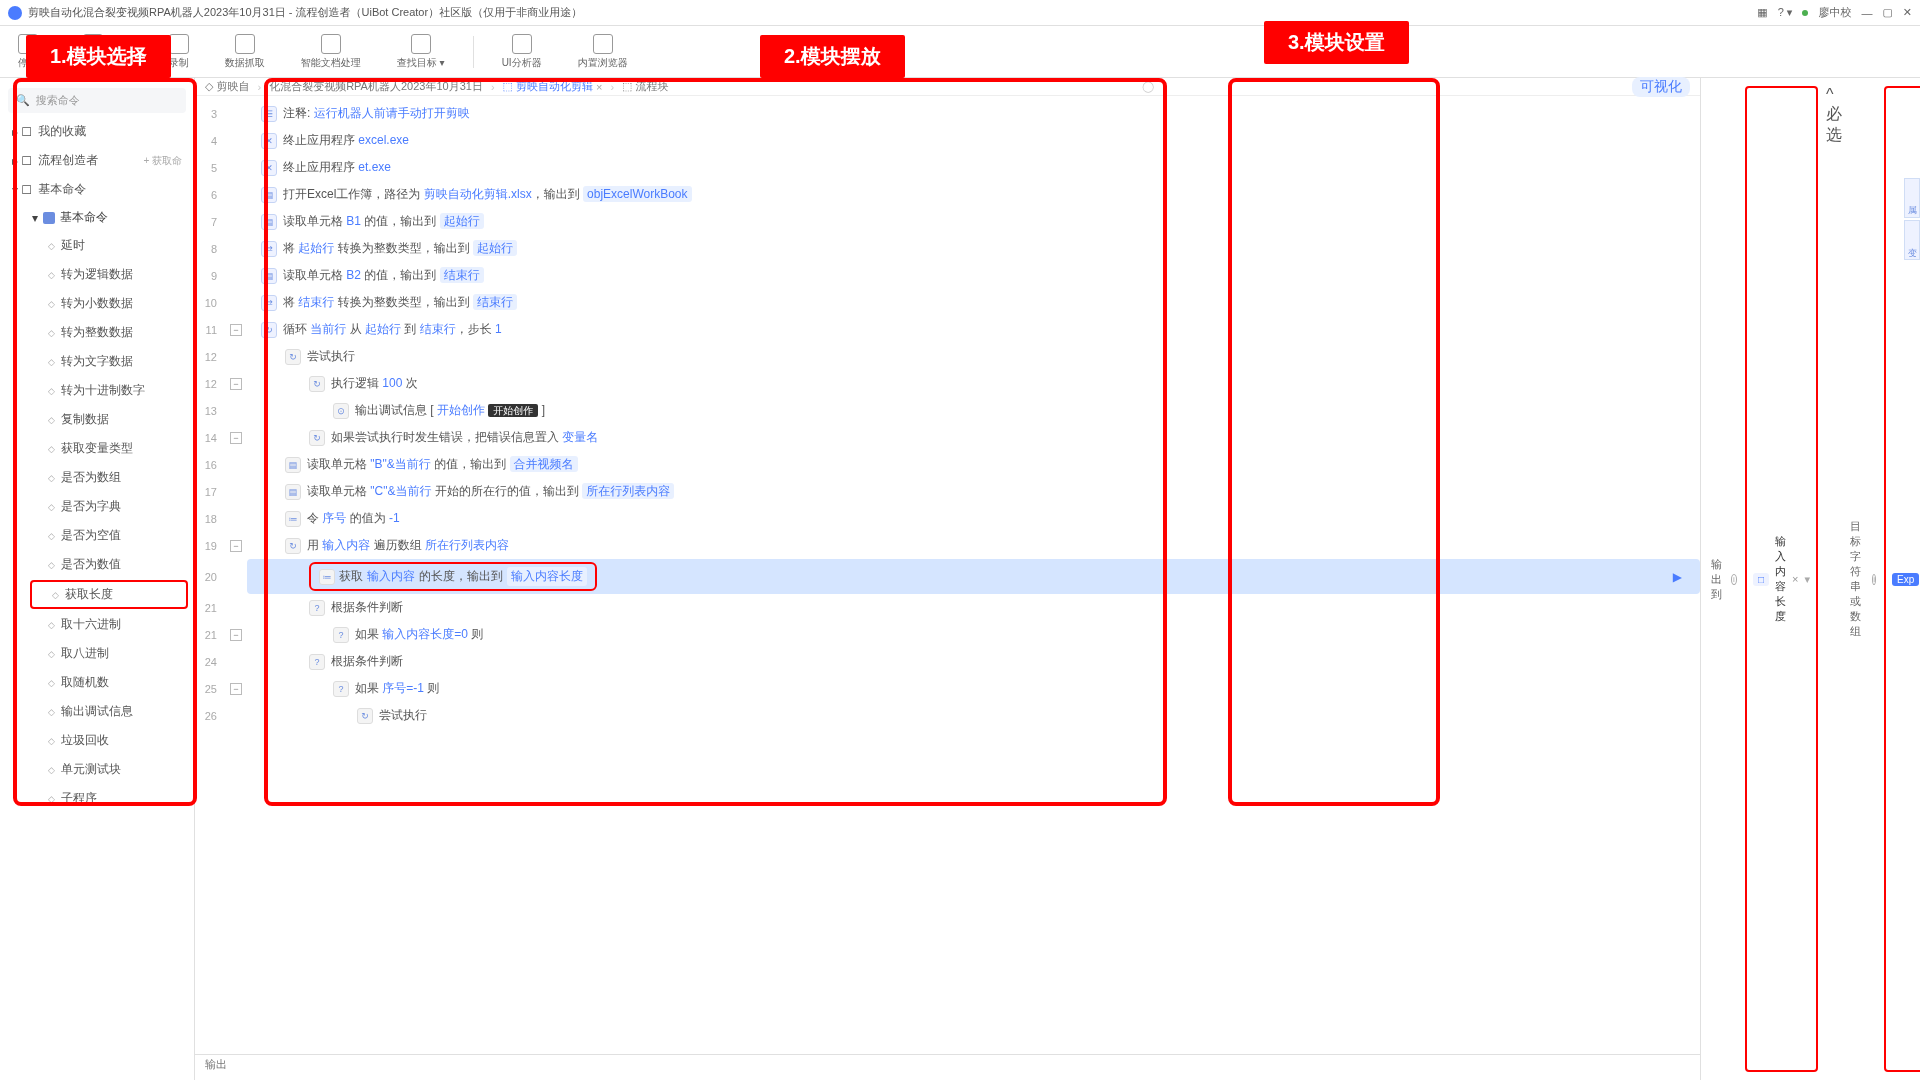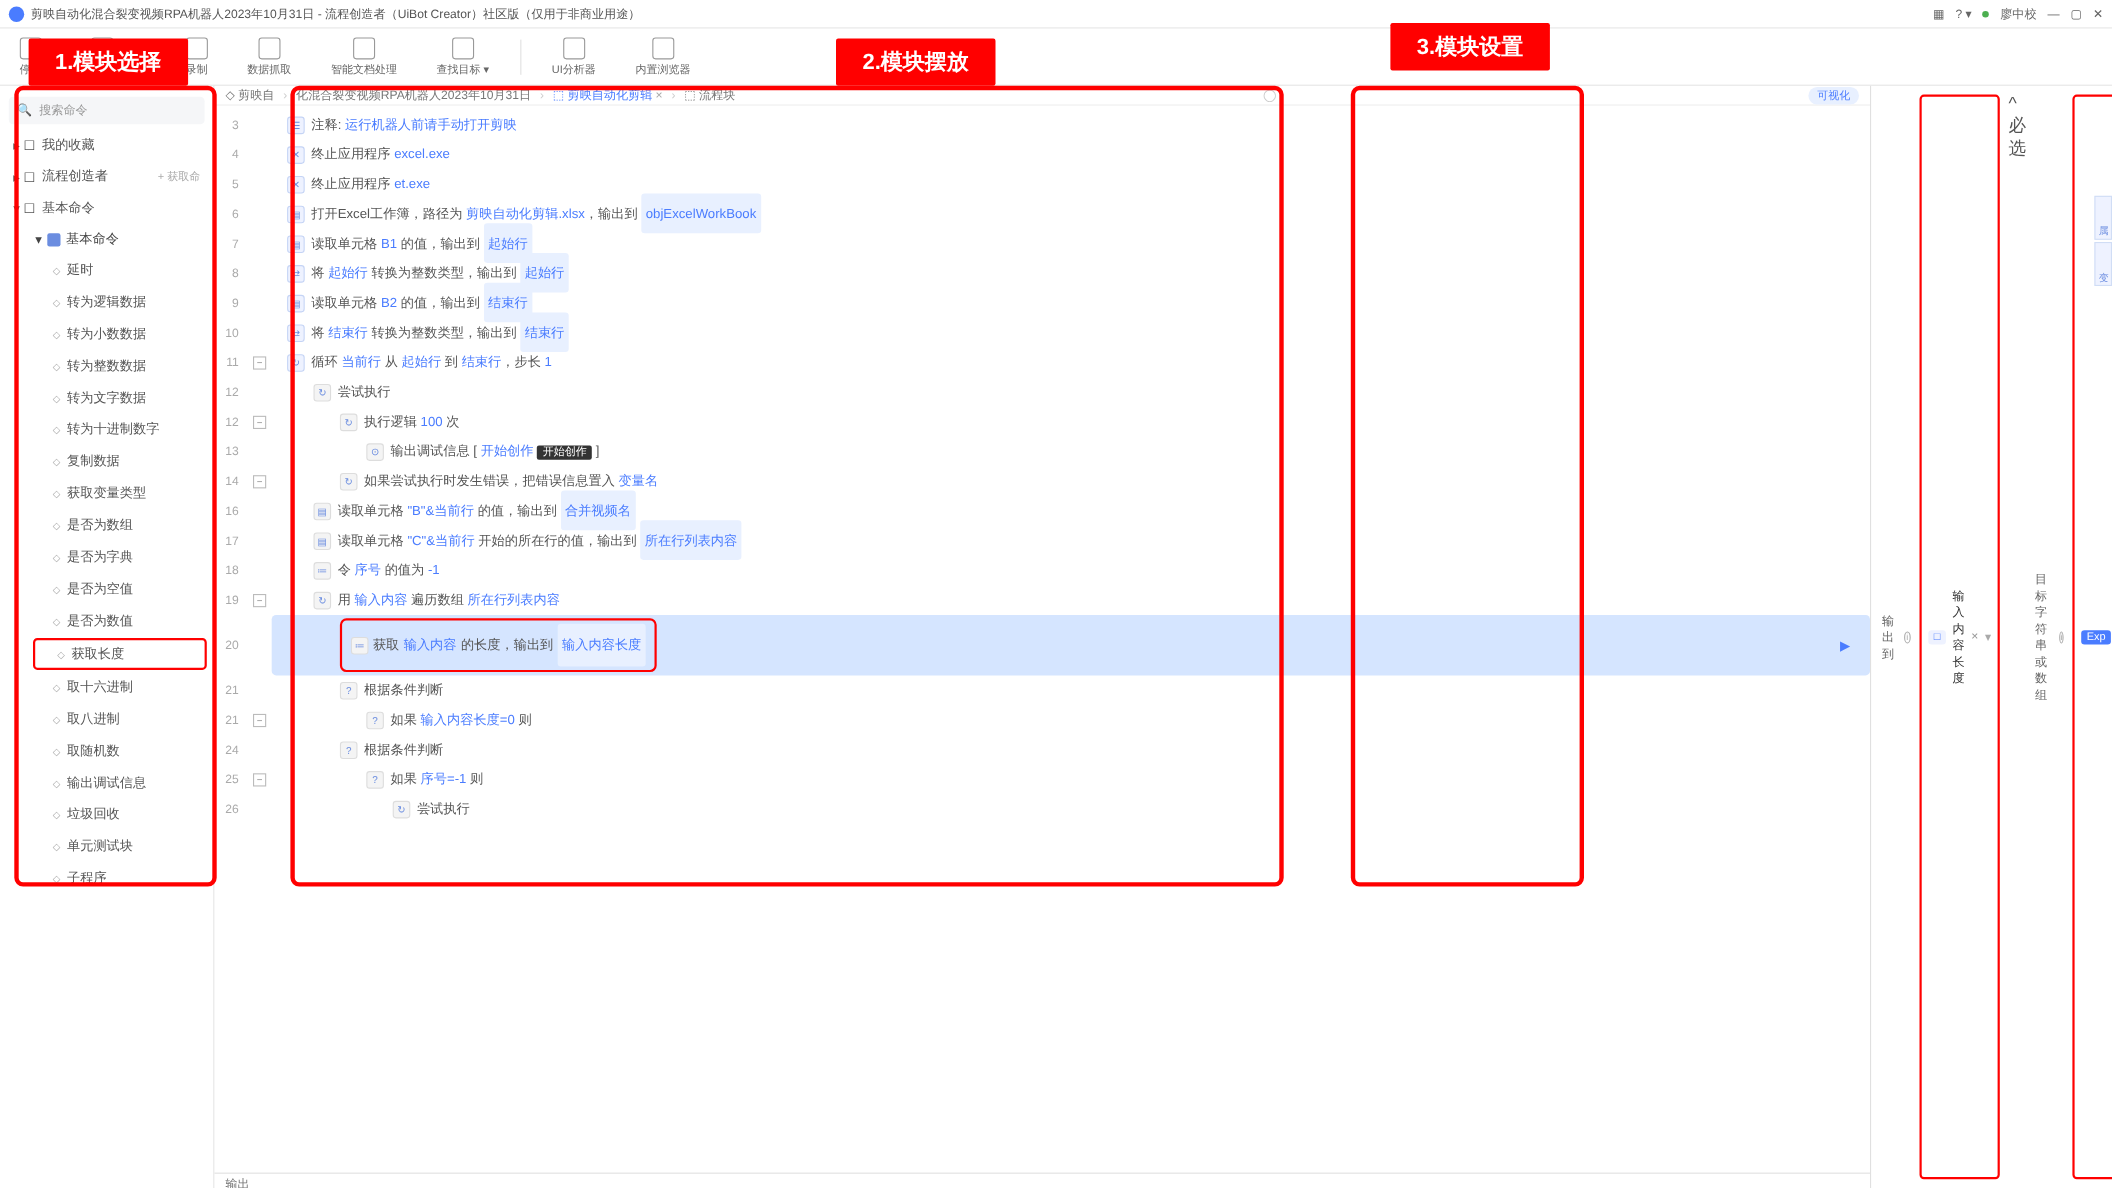--- a/index.html
+++ b/index.html
@@ -25,37 +25,37 @@
 .side-group-r{margin-left:auto;color:#aaa;font-size:10px}
 .side-tree{padding-left:24px}
 .side-node{padding:5px 8px;font-size:12px;color:#444;display:flex;align-items:center;gap:5px;cursor:pointer}
 .side-leaf{padding:6px 8px 6px 24px;font-size:12px;color:#555;cursor:pointer;display:flex;align-items:center;gap:6px}
 .side-leaf::before{content:"◇";font-size:9px;color:#aaa}
 .side-leaf.sel{border:2px solid #f00;border-radius:4px;margin:1px 6px;padding:4px 6px 4px 20px}
 .editor-wrap{flex:1;background:#fff;display:flex;flex-direction:column;min-width:0}
 .breadcrumb{height:18px;padding:4px 10px;display:flex;align-items:center;gap:8px;font-size:11px;color:#777;border-bottom:1px solid #eee}
 .bc-item{display:flex;align-items:center;gap:3px;cursor:pointer}
 .bc-item.active{color:#4a7cff}
-.vis-toggle{margin-left:auto;background:#e8f0ff;color:#4a7cff;padding:1px 8px;border-radius:8px;font-size:10px}
+.vis-toggle{margin-left:auto;background:#e8f0ff;color:#4a7cff;padding:1px 8px;border-radius:8px;font-size:14px}
 .code-lines{flex:1;overflow-y:auto;padding:4px 0}
 .line{display:flex;align-items:center;min-height:27px;font-size:12px}
 .lno{width:30px;text-align:right;color:#aaa;font-size:11px;padding-right:8px;flex-shrink:0}
 .lgutter{width:22px;display:flex;align-items:center;justify-content:center;flex-shrink:0}
 .fold{width:12px;height:12px;border:1px solid #bbb;display:flex;align-items:center;justify-content:center;font-size:9px;color:#888;cursor:pointer}
 .lcontent{flex:1;display:flex;align-items:center;gap:6px;padding:3px 8px;min-width:0}
 .indent{display:inline-block}
 .cmd-icon{width:16px;height:16px;background:#eef2ff;border:1px solid #c5d4f5;border-radius:3px;flex-shrink:0;display:flex;align-items:center;justify-content:center;font-size:9px;color:#6b8de0}
 .cmd-icon.alt{background:#f4f4f4;border-color:#ddd}
 .txt{color:#555}
 .tk{color:#4a7cff;cursor:pointer}
-.tk.bg{background:#e8f0ff;padding:11px 4px;border-radius:3px}
+.tk.bg{background:#e8f0ff;padding:1px 4px;border-radius:3px}
 .badge{background:#333;color:#fff;padding:1px 5px;border-radius:2px;font-size:10px}
 .line.selected .lcontent{background:#d5e5ff;border-radius:4px}
 .play-icon{margin-left:auto;margin-right:10px;color:#4a7cff;cursor:pointer}
-.output-bar{height:14px;border-top:1px solid #e0e0e0;padding:2px 10px;font-size:11px;color:#777}
+.output-bar{height:26px;border-top:1px solid #e0e0e0;padding:2px 10px;font-size:11px;color:#777}
 .props{width:220px;background:#fff;border-left:1px solid #e0e0e0;padding:8px 10px;display:flex;flex-direction:row;gap:8px}
 .prop-label{font-size:11px;color:#666;display:flex;align-items:center;gap:4px}
 .prop-field{border:2px solid #f00;border-radius:4px;padding:4px 6px;display:flex;align-items:center;gap:6px;font-size:11px}
 .prop-chip{background:#eef2ff;color:#4a7cff;padding:1px 5px;border-radius:3px;font-size:10px}
 .prop-x{color:#999;cursor:pointer}
 .prop-dd{margin-left:auto;color:#aaa;cursor:pointer}
 .section-toggle{font-size:16px;color:#555;cursor:pointer}
 .right-edge{position:absolute;right:0;top:100px;display:flex;flex-direction:column;gap:2px}
 .edge-tab{width:16px;height:40px;background:#eef2ff;border:1px solid #d0ddf5;writing-mode:vertical-lr;font-size:9px;display:flex;align-items:center;justify-content:center;color:#6b8de0;cursor:pointer}
 .info-icon{width:11px;height:11px;border:1px solid #aaa;border-radius:50%;display:inline-flex;align-items:center;justify-content:center;font-size:8px;color:#aaa}

